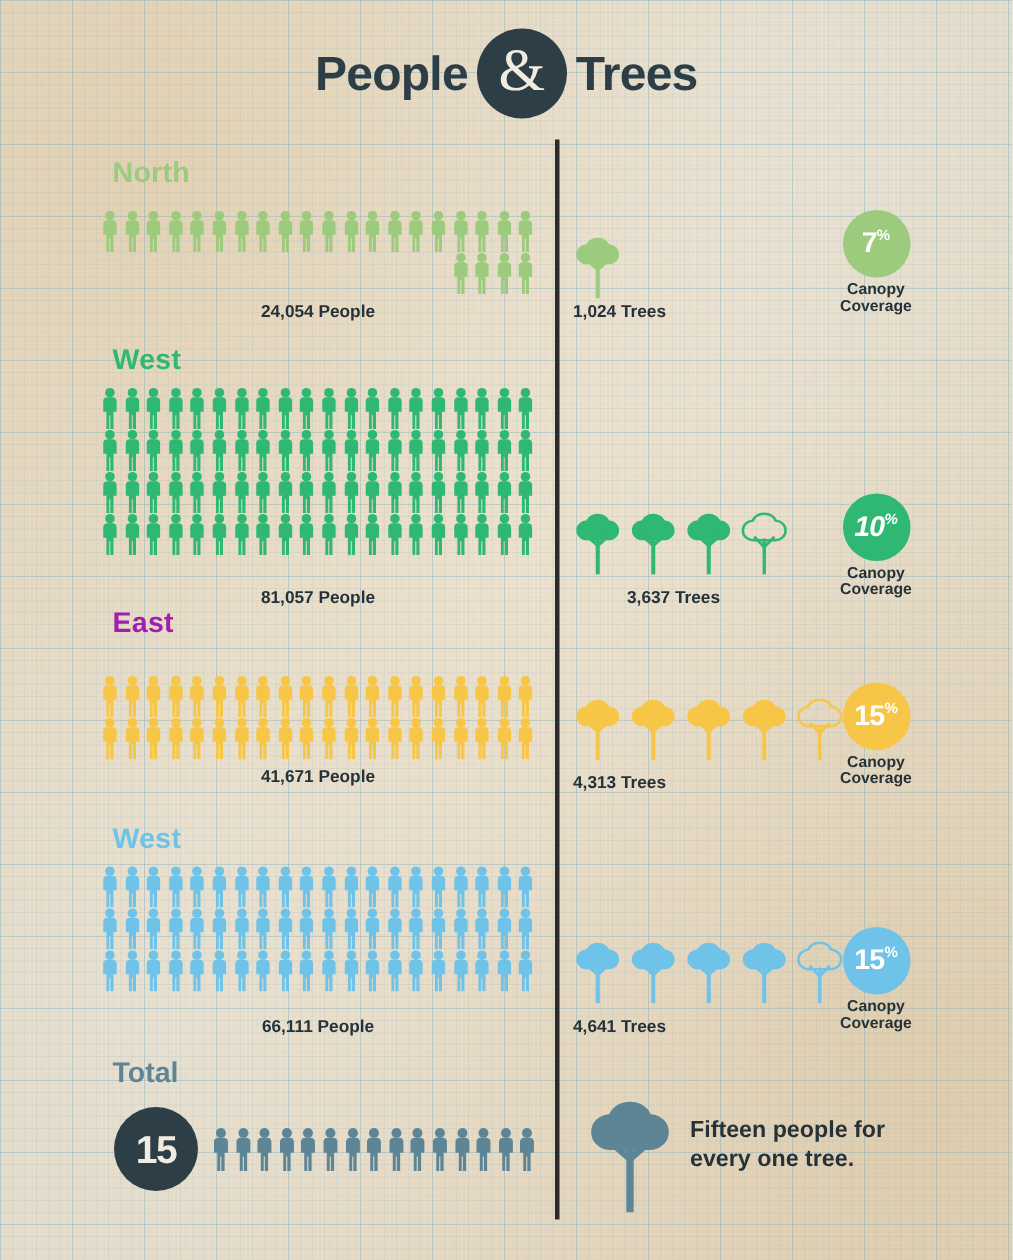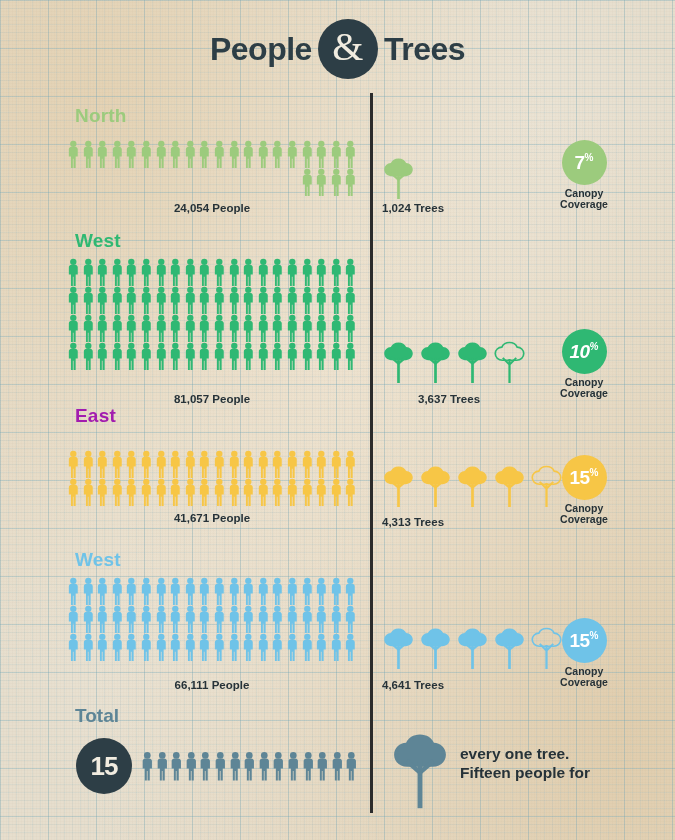--- a/index.html
+++ b/index.html
@@ -1638,17 +1638,17 @@
     </div>
   <div class="total-tree" id="total-tree">
       <svg viewBox="0 0 44 56" xmlns="http://www.w3.org/2000/svg">
         <path d="M22 2c-5 0-8.6 2.6-10.2 6.1C7.1 8.3 3 11.9 3 16.8c0 5 4.2 8.8 9.6 8.8h18.8c5.4 0 9.6-3.8 9.6-8.8 0-4.9-4.1-8.5-8.8-8.7C30.6 4.6 27 2 22 2z" fill="#5e8596"></path>
         <path d="M20.2 22h3.6v34h-3.6z" fill="#5e8596"></path>
         <path d="M21.8 27.5L13.2 20l-2.2 2.5 10.8 9.4z" fill="#5e8596"></path>
         <path d="M22.2 27.5L30.8 20l2.2 2.5-10.8 9.4z" fill="#5e8596"></path>
       </svg>
     </div>
   <div class="total-text">
+    <div>Fifteen people for</div>
     <div>every one tree.</div>
-    <div>Fifteen people for</div>
   </div>
 
 </div>
 
 </body></html>

